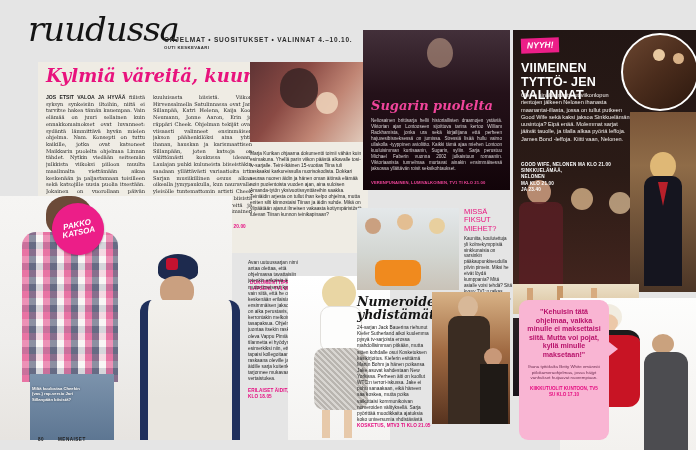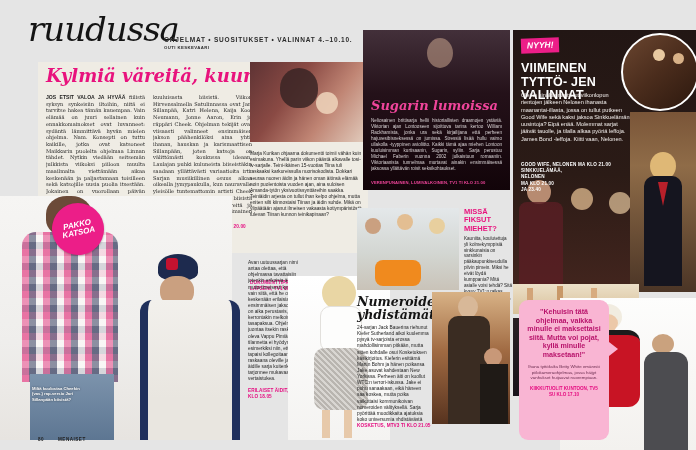--- a/index.html
+++ b/index.html
@@ -39,21 +39,21 @@
   .sugtitle{font-family:"DejaVu Serif",serif;font-style:italic;font-weight:bold;
     font-size:13px;color:#f0459b;}
   .sugbody{color:#d8d2d4;font-size:4.6px;line-height:1.3;text-align:justify;}
   
   .bubble{background:#f9b5d3;border-radius:9px;}
   .bubble .quote{color:#b8136b;font-weight:bold;font-size:7.1px;line-height:1.2;text-align:center;}
   .bubble .cap{color:#6b2d4f;font-size:4.4px;line-height:1.3;text-align:center;}
   .bubble .cred{color:#e5097f;font-weight:bold;font-size:4.6px;line-height:1.3;text-align:center;}
   .bubble-tail{width:0;height:0;border-top:7px solid transparent;border-bottom:7px solid transparent;
     border-left:9px solid #f9b5d3;}
-  .pinkhead{color:#e8127d;font-weight:bold;font-size:7.5px;line-height:1.1;}
+  .pinkhead{color:#e8127d;font-weight:normal;font-size:7.5px;line-height:1.1;}
   .photocap{color:#fff;font-weight:bold;font-size:4.2px;line-height:1.3;text-shadow:0 0 2px rgba(0,0,0,.6);}
   .footer{font-size:4.6px;font-weight:bold;color:#222;letter-spacing:.5px;}
   .circle-photo{border-radius:50%;}
 </style>
 </head>
 <body>
 
 <div class="spread">
 
   <div class="abs masthead" style="left:28px;top:12px;">ruudussa</div>
@@ -105,21 +105,21 @@
   <div class="abs" style="left:288px;top:276px;width:102px;height:164px;background:linear-gradient(180deg,#ffffff 0%,#f4f3f1 100%);">
     <div class="abs" style="left:34px;top:0px;width:34px;height:34px;border-radius:50%;background:#e9d6a4;"></div>
     <div class="abs" style="left:32px;top:30px;width:40px;height:44px;border-radius:10px;background:#fdfdfc;border:1px solid #e2e0dc;"></div>
     <div class="abs" style="left:26px;top:72px;width:54px;height:62px;border-radius:10px 16px 10px 10px;background:repeating-linear-gradient(45deg,#b9b5b0 0 2px,#d9d6d2 2px 4px);"></div>
     <div class="abs" style="left:34px;top:134px;width:8px;height:28px;background:#e7c9aa;"></div>
     <div class="abs" style="left:56px;top:134px;width:8px;height:28px;background:#e7c9aa;"></div>
   </div>
 
   <div class="abs" style="left:363px;top:30px;width:147px;height:160px;background:linear-gradient(180deg,#43303a 0%,#241119 40%,#120409 100%);">
     <div class="abs" style="left:64px;top:8px;width:26px;height:30px;border-radius:50%;background:#caa58e;opacity:.55;"></div>
-    <div class="abs sugtitle" style="left:8px;top:68px;">Sugarin lumoissa</div>
+    <div class="abs sugtitle" style="left:8px;top:68px;">Sugarin puolelta</div>
     <div class="abs sugbody" style="left:8px;top:88px;width:131px;height:58px;overflow:hidden;">Neliosainen brittisarja hellii historiallisten draamojen ystäviä. Viktorian ajan Lontooseen sijoittuva tarina kertoo William Rackhamista, jonka ura sekä kirjailijana että perheen hajuvesibisneksessä on jumissa. Stressiä lisää hullu vaimo ullakolla -tyyppinen avioliitto. Kaikki tämä ajaa miehen Lontoon kuuluisimman kurtisaanin, Sugarin, syliin. Sarja perustuu Michael Faberin vuonna 2002 julkaistuun romaaniin. Viktoriaanista tunnelmaa murtavat ainakin ensimmäisessä jaksossa yllättävän roisit seksikohtaukset.</div>
     <div class="abs credit" style="left:8px;bottom:5px;font-size:4.2px;color:#f0459b;">VERENPUNAINEN, LUMIVALKOINEN, TV1 TI KLO 21.00</div>
   </div>
 
   <div class="abs" style="left:357px;top:208px;width:102px;height:82px;background:linear-gradient(180deg,#e4e8ea 0%,#d3d6d2 55%,#c9c3b8 100%);">
     <div class="abs" style="left:8px;top:10px;width:16px;height:16px;border-radius:50%;background:#caa080;"></div>
     <div class="abs" style="left:40px;top:6px;width:16px;height:16px;border-radius:50%;background:#e3be92;"></div>
     <div class="abs" style="left:72px;top:10px;width:16px;height:16px;border-radius:50%;background:#e8cf9e;"></div>
     <div class="abs" style="left:18px;top:52px;width:46px;height:26px;border-radius:8px;background:#f08a1e;"></div>
   </div>

